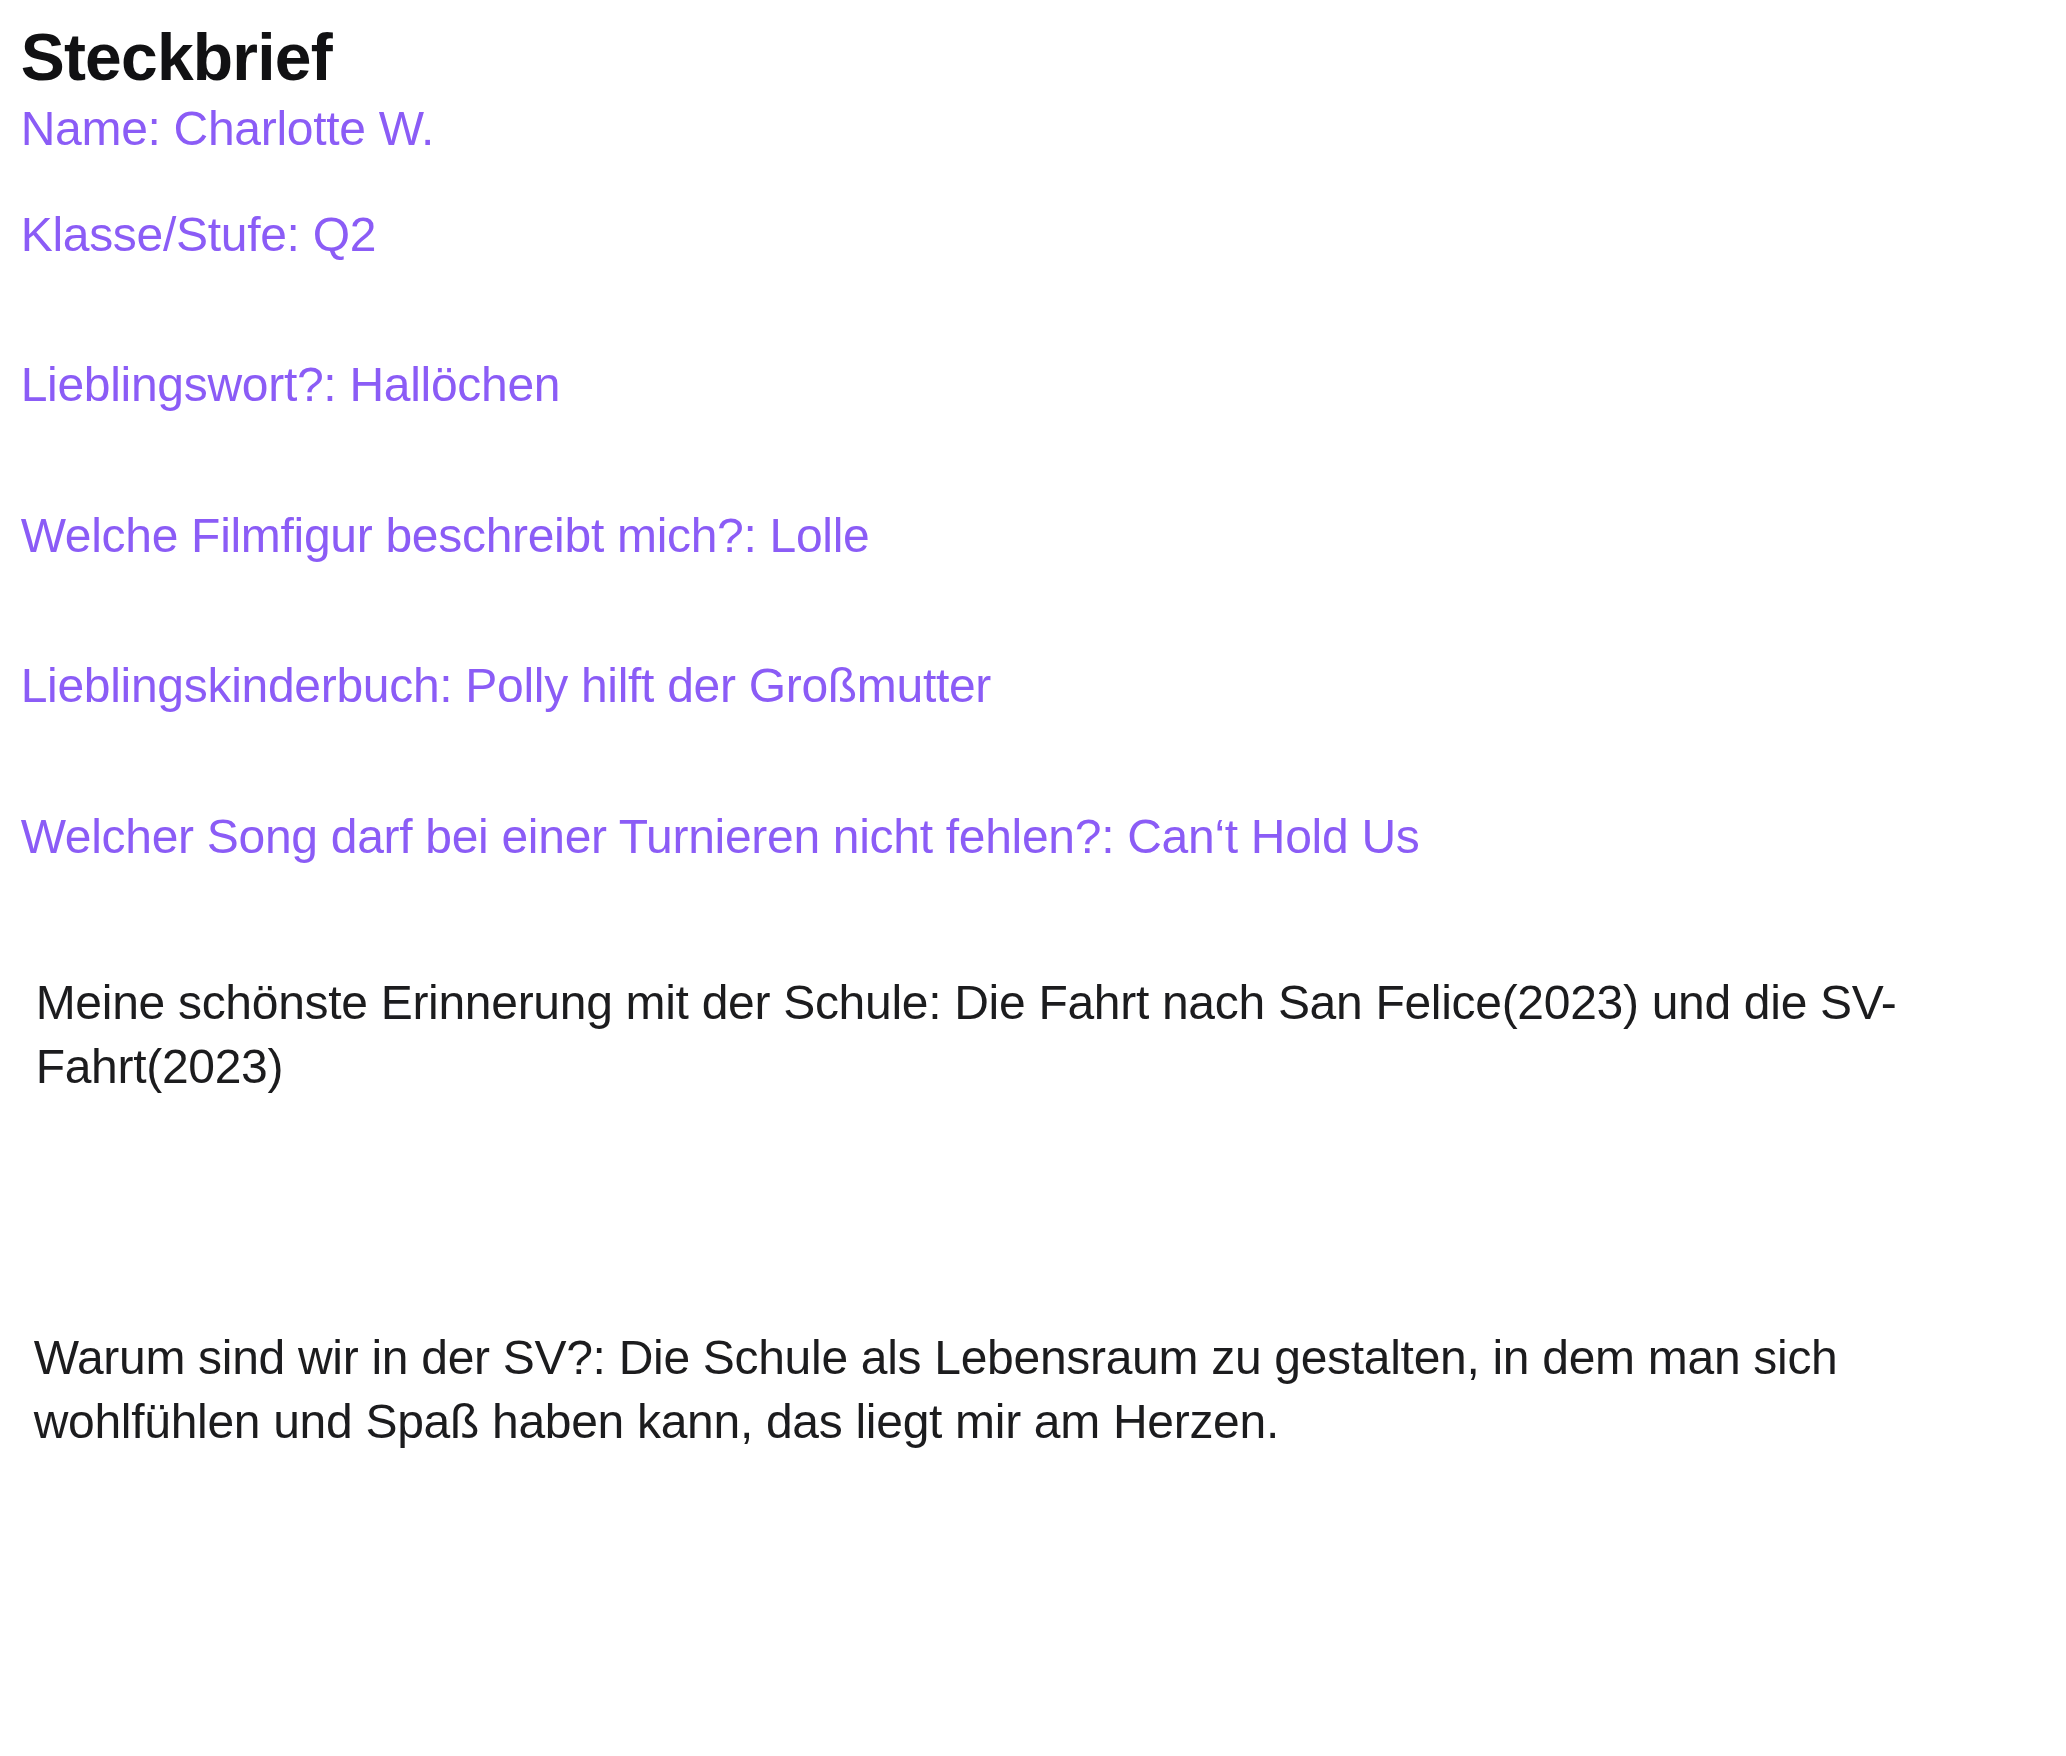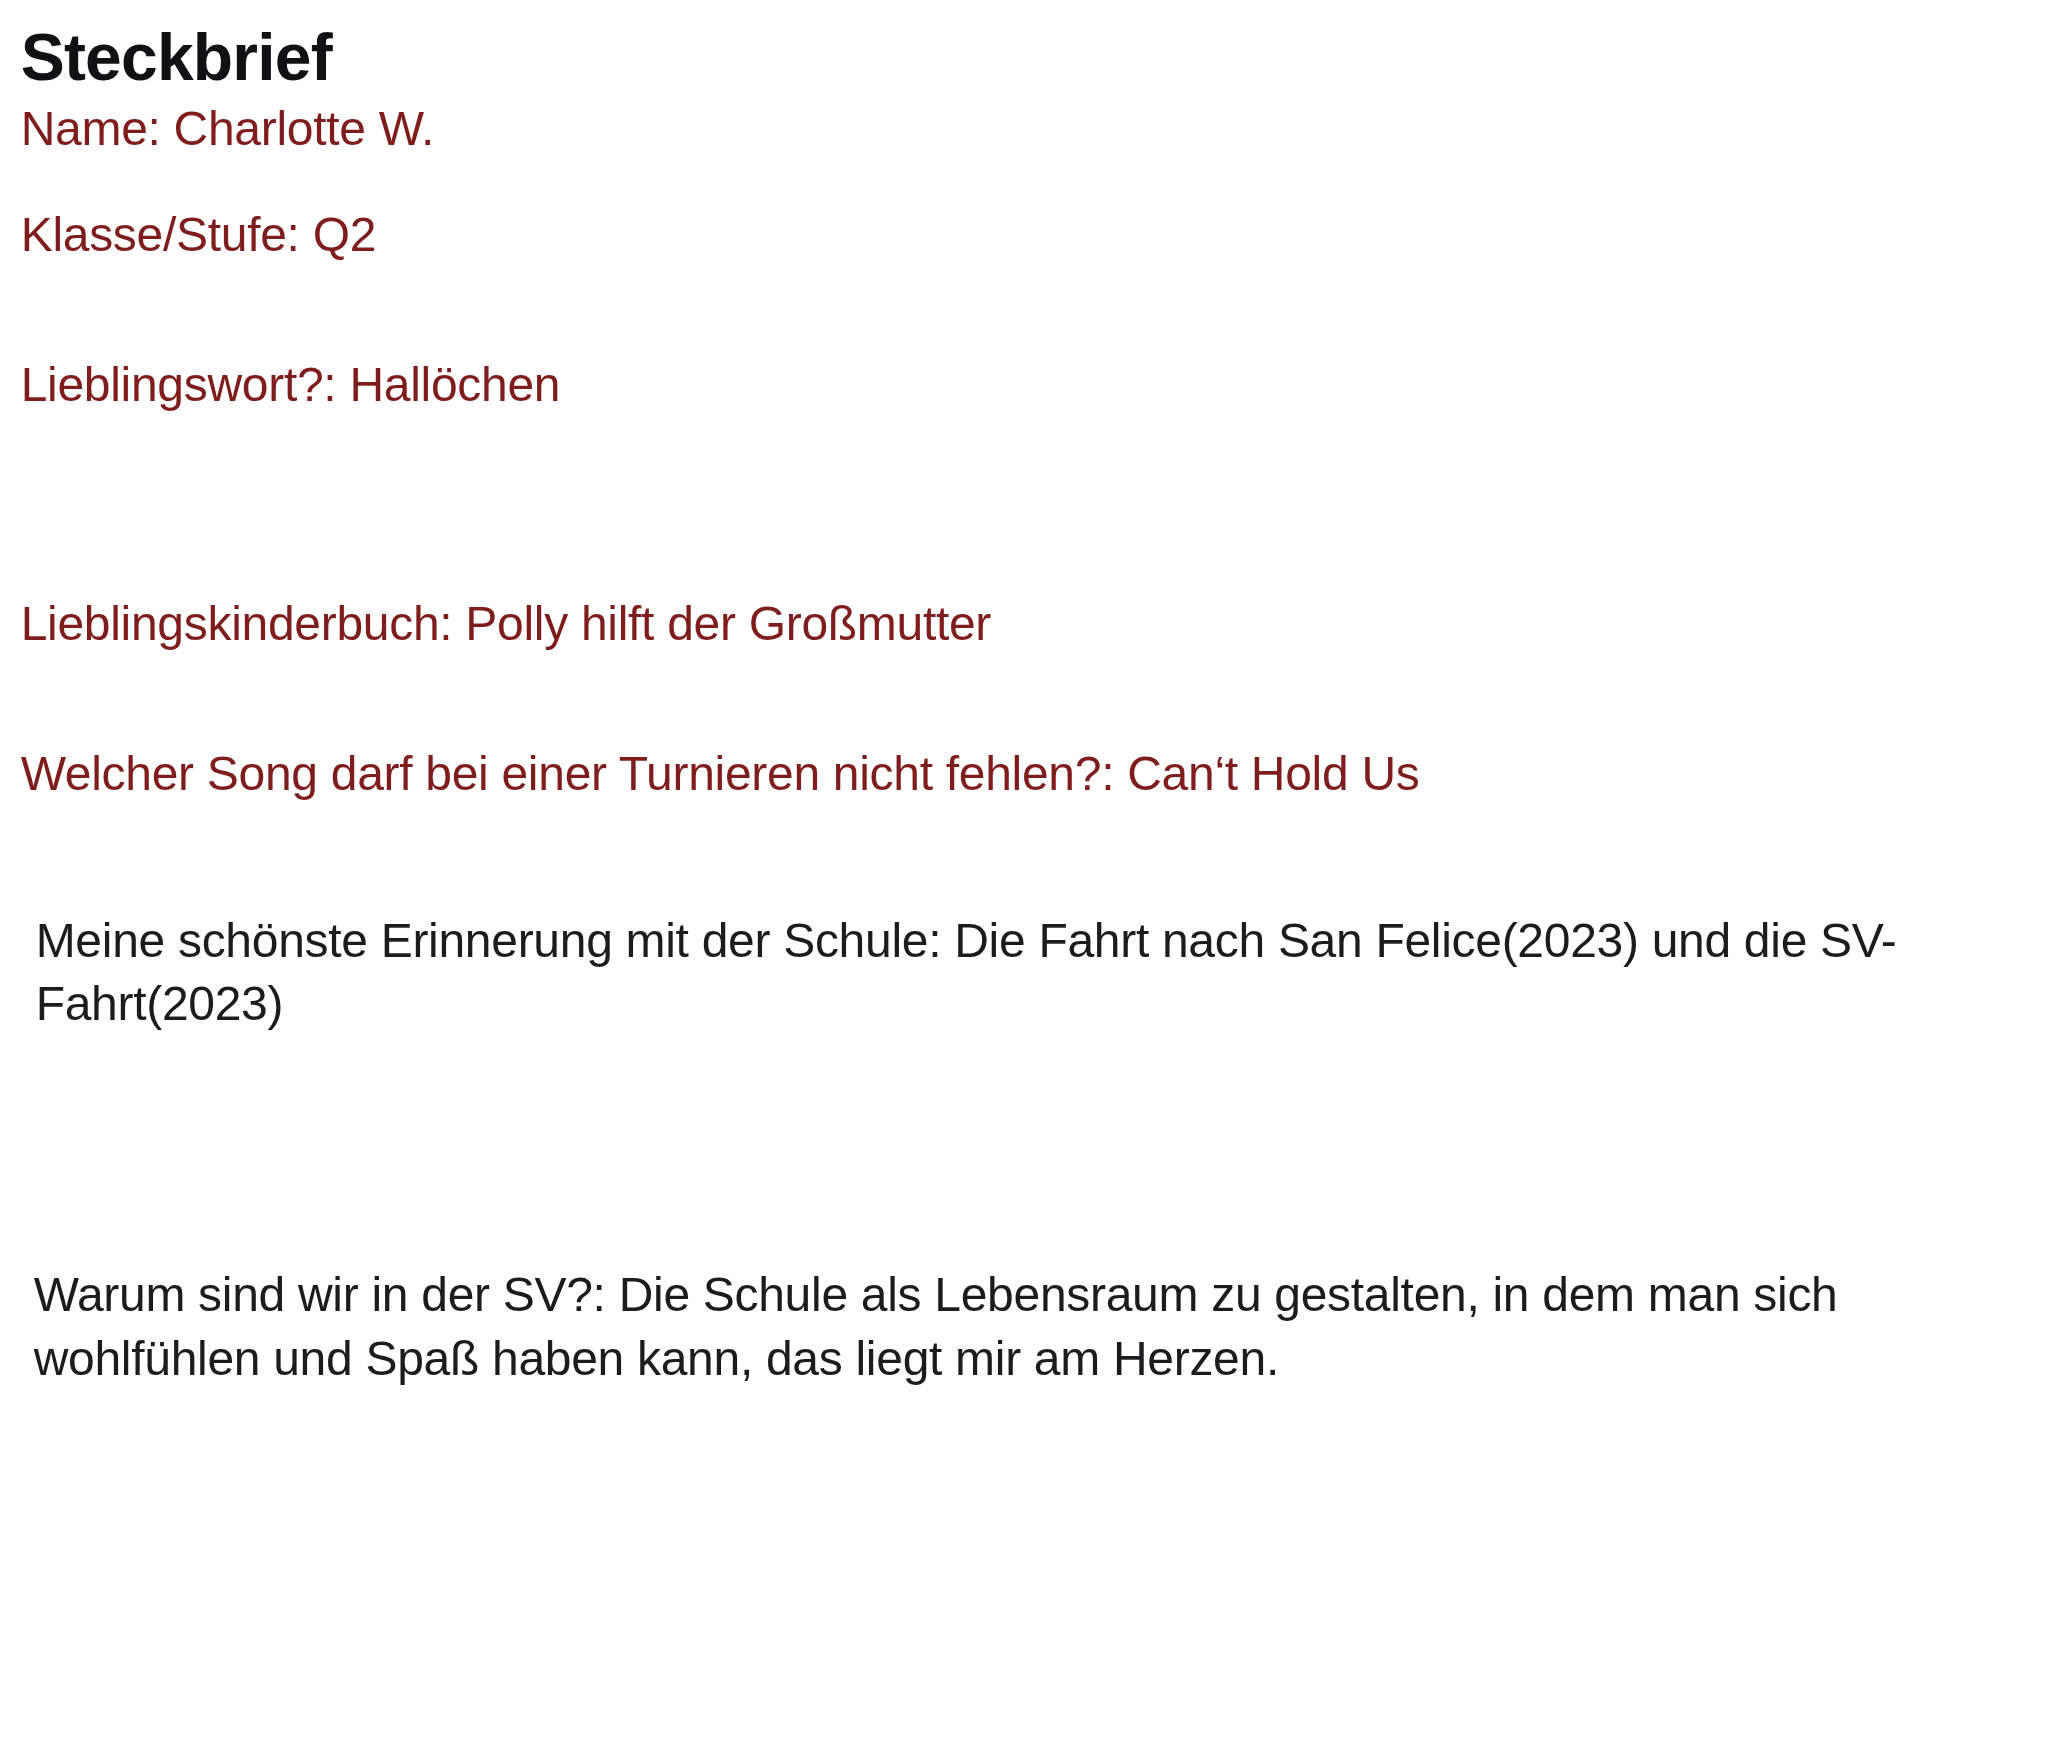--- a/index.html
+++ b/index.html
@@ -27,21 +27,21 @@
     font-weight: 700;
     line-height: 1.12;
     letter-spacing: -0.8px;
     margin: 0 0 3.1px 0;
     color: #111113;
   }
   .field {
     font-size: 48px;
     line-height: 1.30;
     letter-spacing: -0.3px;
-    color: #7f1d1d;
+    color: #8b5cf6;
     margin: 0;
     font-weight: 400;
   }
   .gap-sm { height: 44px; }
   .gap-md { height: 44px; }
   .gap-lg { height: 155px; }
   .para {
     font-size: 48px;
     line-height: 1.33;
     letter-spacing: -0.3px;
@@ -68,20 +68,21 @@
   <p class="field">Klasse/Stufe: Q2</p>
 
   <div class="gap-md"></div>
   <div class="gap-md"></div>
 
   <p class="field">Lieblingswort?: Hallöchen</p>
 
   <div class="gap-md"></div>
   <div class="gap-md"></div>
 
+  <p class="field">Welche Filmfigur beschreibt mich?: Lolle</p>
 
   <div class="gap-md"></div>
   <div class="gap-md"></div>
 
   <p class="field">Lieblingskinderbuch: Polly hilft der Großmutter</p>
 
   <div class="gap-md"></div>
   <div class="gap-md"></div>
 
   <p class="field">Welcher Song darf bei einer Turnieren nicht fehlen?: Can‘t Hold Us</p>

